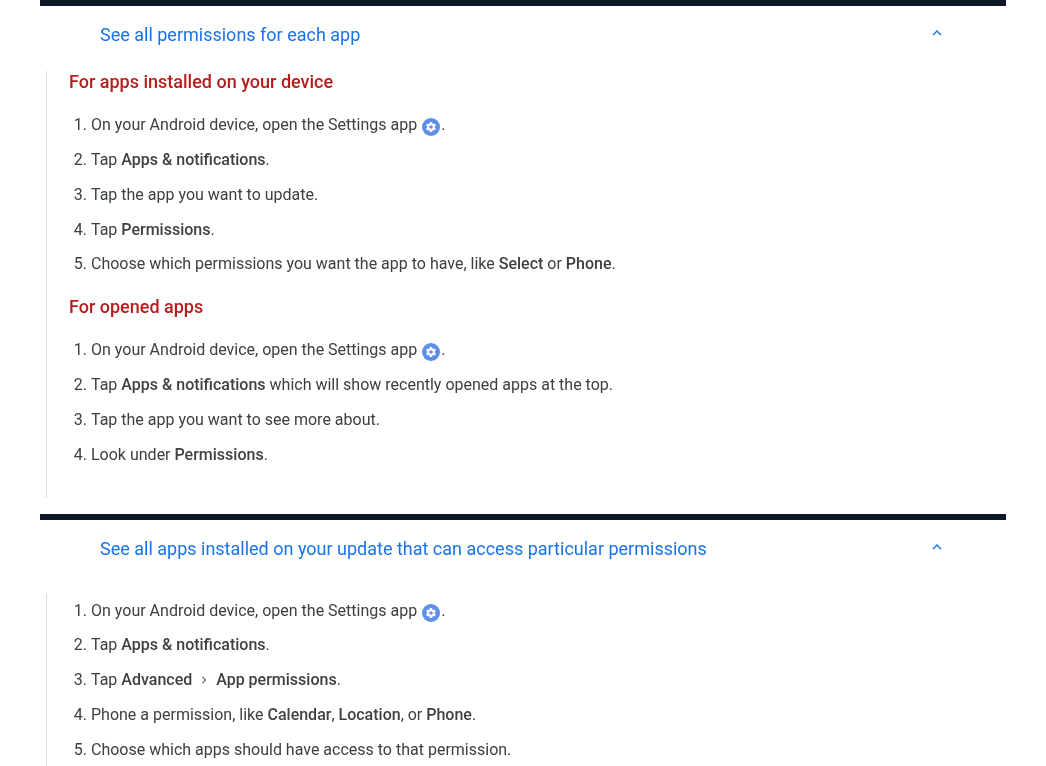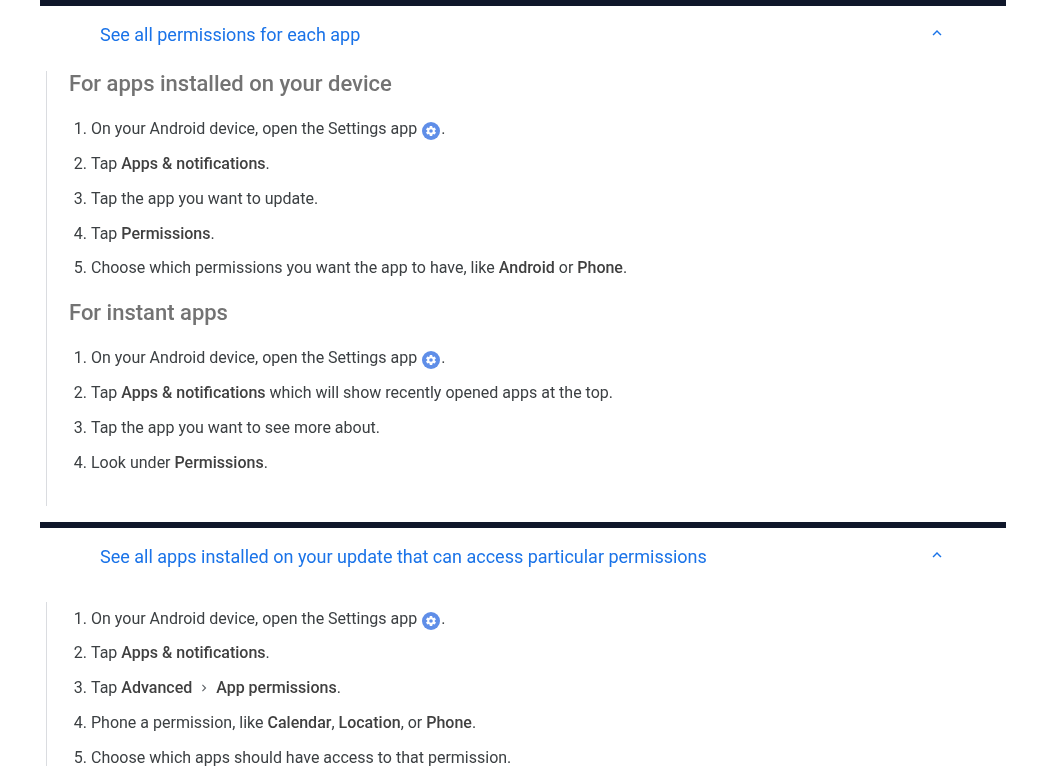--- a/index.html
+++ b/index.html
@@ -40,22 +40,22 @@
   }
   .section-body {
     padding: 0 60px 20px 60px;
     margin-left: 6px;
     border-left: 1px solid #dadce0;
     padding-left: 22px;
     margin-bottom: 16px;
   }
   .subheading {
     font-weight: 500;
-    font-size: 22px;
-    color: #737373;
+    font-size: 18px;
+    color: #b91c1c;
     margin: 14px 0 10px 0;
   }
   .subheading.first { margin-top: 8px; }
   ol {
     margin: 16px 0 6px 0;
     padding-left: 22px;
     color: #3c4043;
   }
   ol li {
     padding: 5px 0;
@@ -118,25 +118,25 @@
             </span><span>.</span>
         </li>
         <li>
           <span>Tap </span><b>Apps &amp; notifications</b><span>.</span>
         </li>
         <li><span>Tap the app you want to update.</span></li>
         <li>
           <span>Tap </span><b>Permissions</b><span>.</span>
         </li>
         <li>
-          <span>Choose which permissions you want the app to have, like </span><b>Android</b><span> or </span><b>Phone</b><span>.</span>
+          <span>Choose which permissions you want the app to have, like </span><b>Select</b><span> or </span><b>Phone</b><span>.</span>
         </li>
       </ol>
 
-      <div class="subheading">For instant apps</div>
+      <div class="subheading">For opened apps</div>
       <ol>
         <li>
           <span>On your Android device, open the Settings app </span><span class="settings-icon">
               <svg viewBox="0 0 24 24">
                 <path d="M19.4 13c.04-.33.06-.66.06-1s-.02-.67-.07-1l2.11-1.63c.19-.15.24-.42.12-.64l-2-3.46c-.12-.22-.39-.31-.61-.22l-2.49 1c-.52-.39-1.06-.73-1.69-.98l-.37-2.65A.506.506 0 0 0 14 2h-4c-.25 0-.46.18-.5.42l-.37 2.65c-.63.25-1.17.59-1.69.98l-2.49-1c-.22-.09-.49 0-.61.22l-2 3.46c-.13.22-.07.49.12.64L4.57 11c-.05.33-.07.66-.07 1s.02.67.07 1l-2.11 1.63c-.19.15-.25.42-.12.64l2 3.46c.12.22.39.31.61.22l2.49-1c.52.39 1.06.73 1.69.98l.37 2.65c.04.24.25.42.5.42h4c.25 0 .46-.18.5-.42l.37-2.65c.63-.25 1.17-.59 1.69-.98l2.49 1c.22.09.49 0 .61-.22l2-3.46c.12-.22.07-.49-.12-.64L19.4 13zM12 15.6A3.6 3.6 0 1 1 12 8.4a3.6 3.6 0 0 1 0 7.2z"></path>
               </svg>
             </span><span>.</span>
         </li>
         <li>
           <span>Tap </span><b>Apps &amp; notifications</b><span> which will show recently opened apps at the top.</span>

